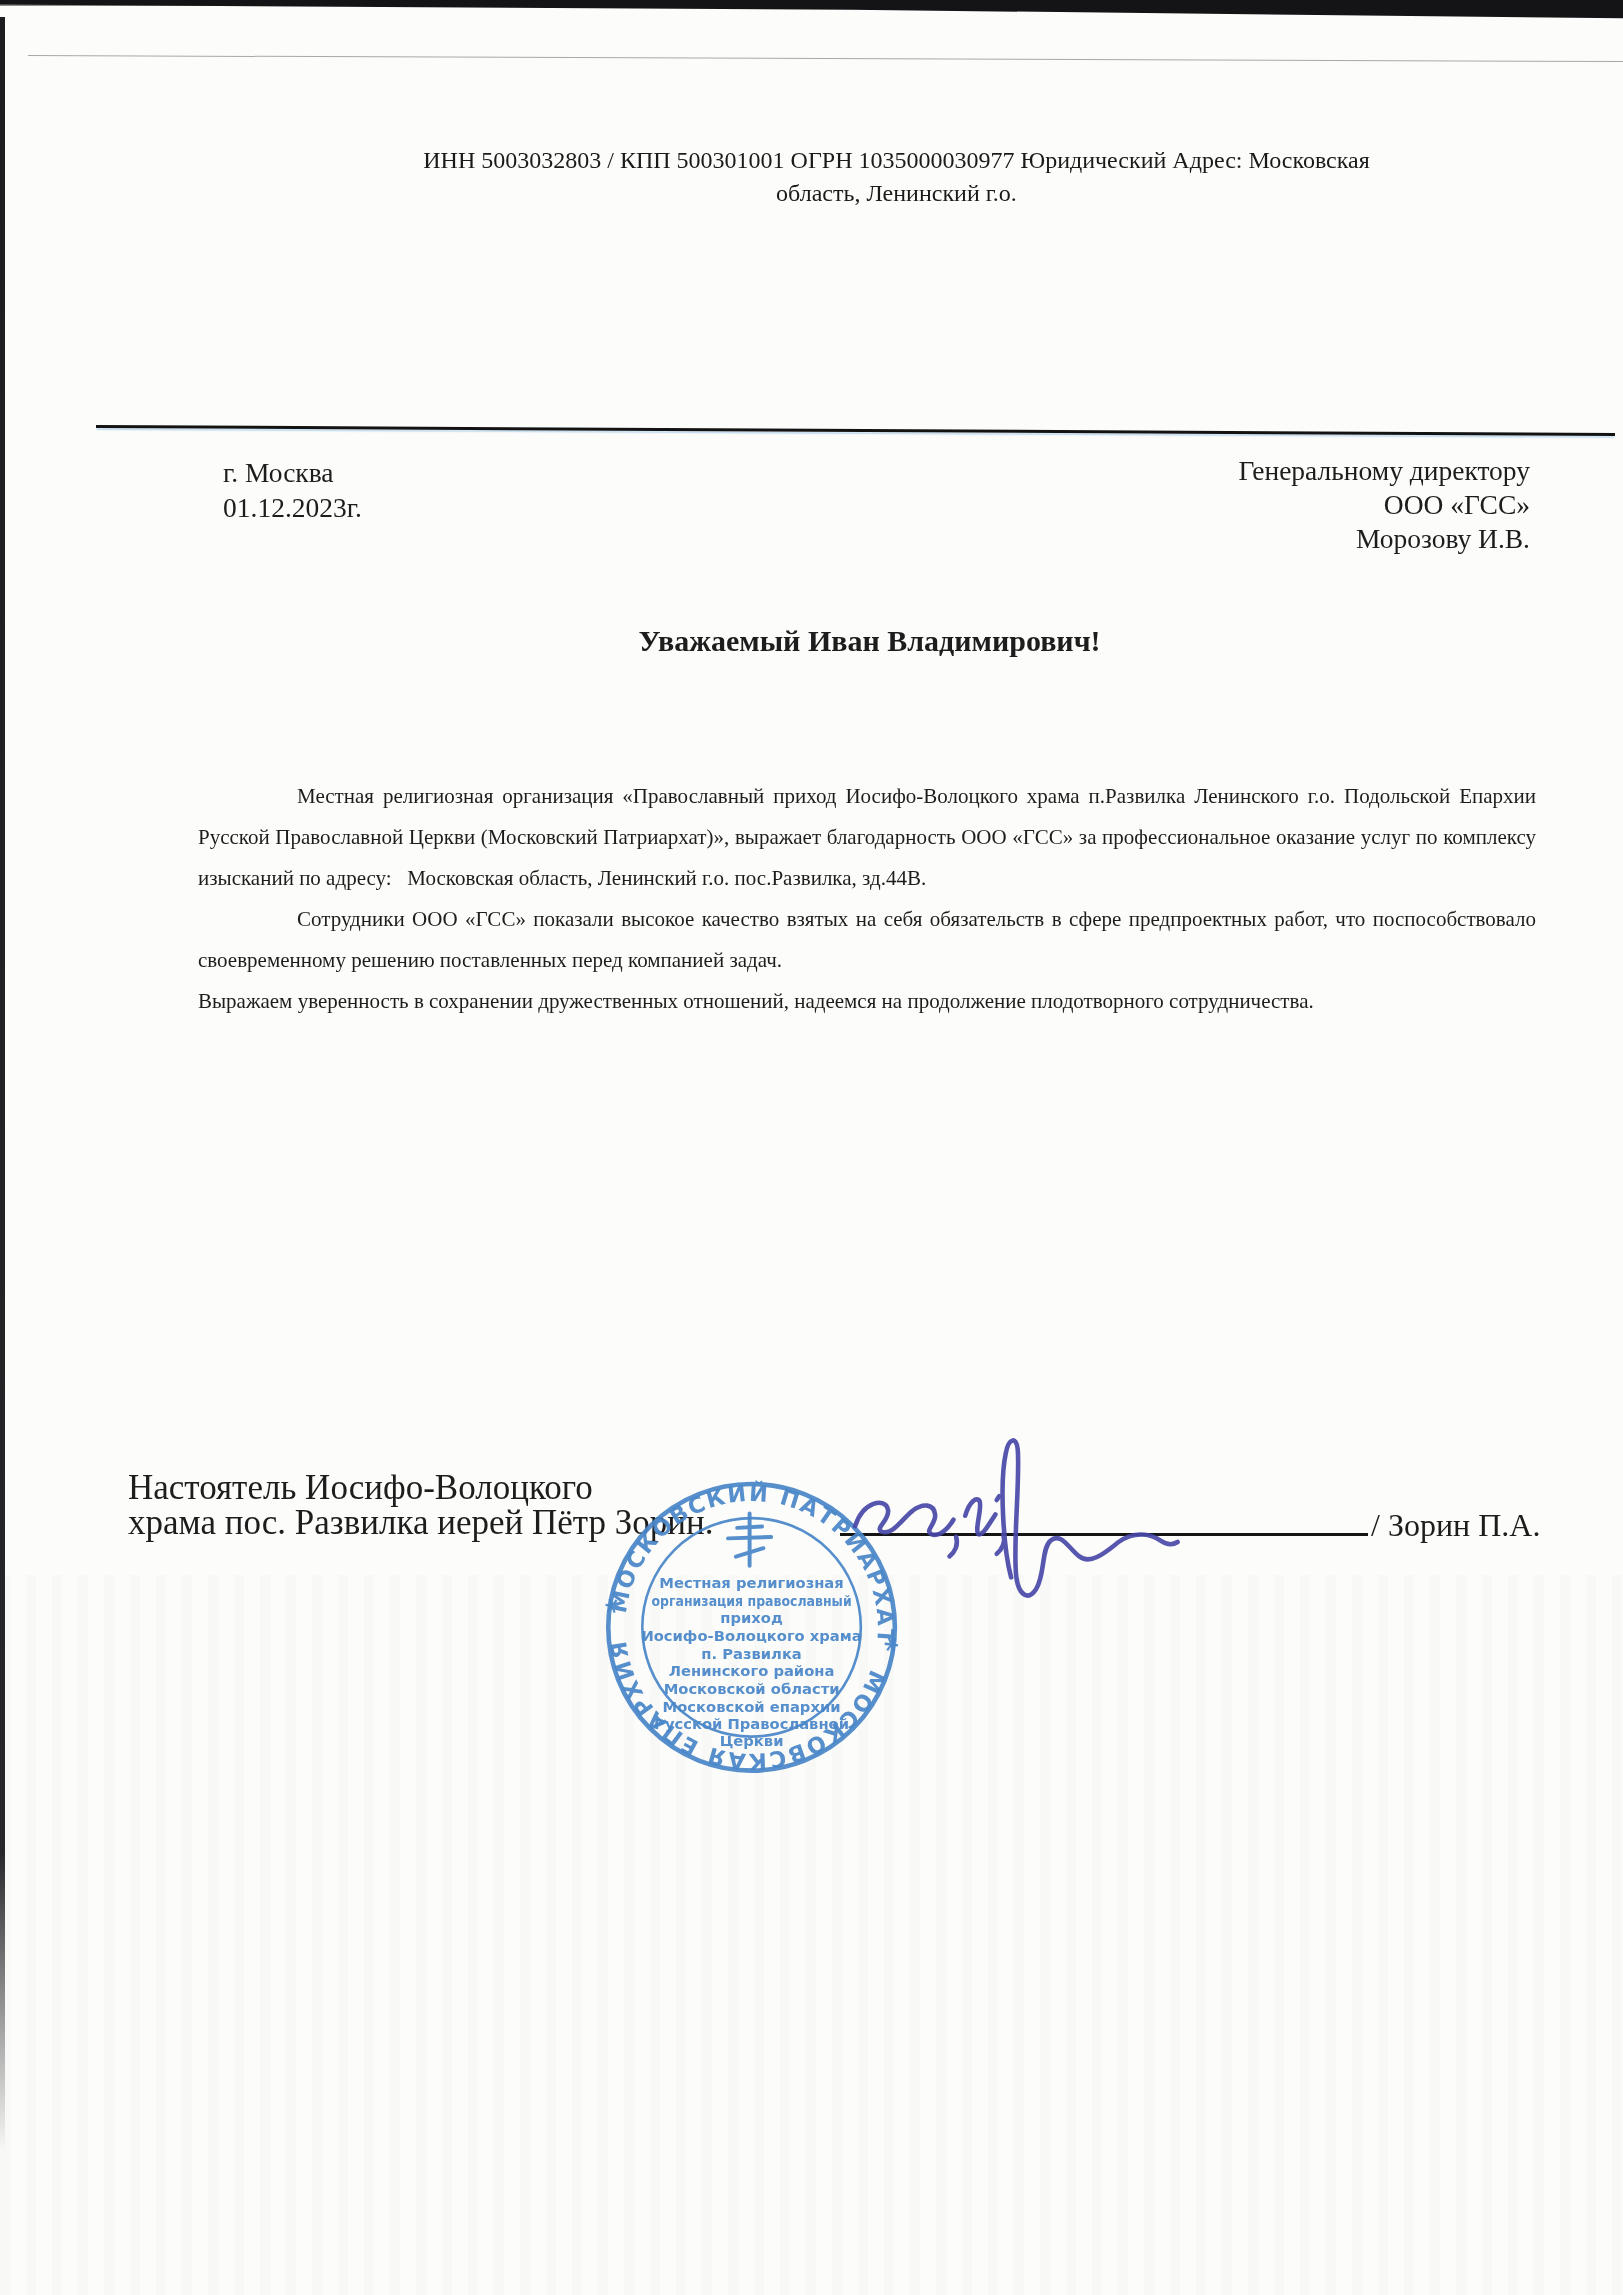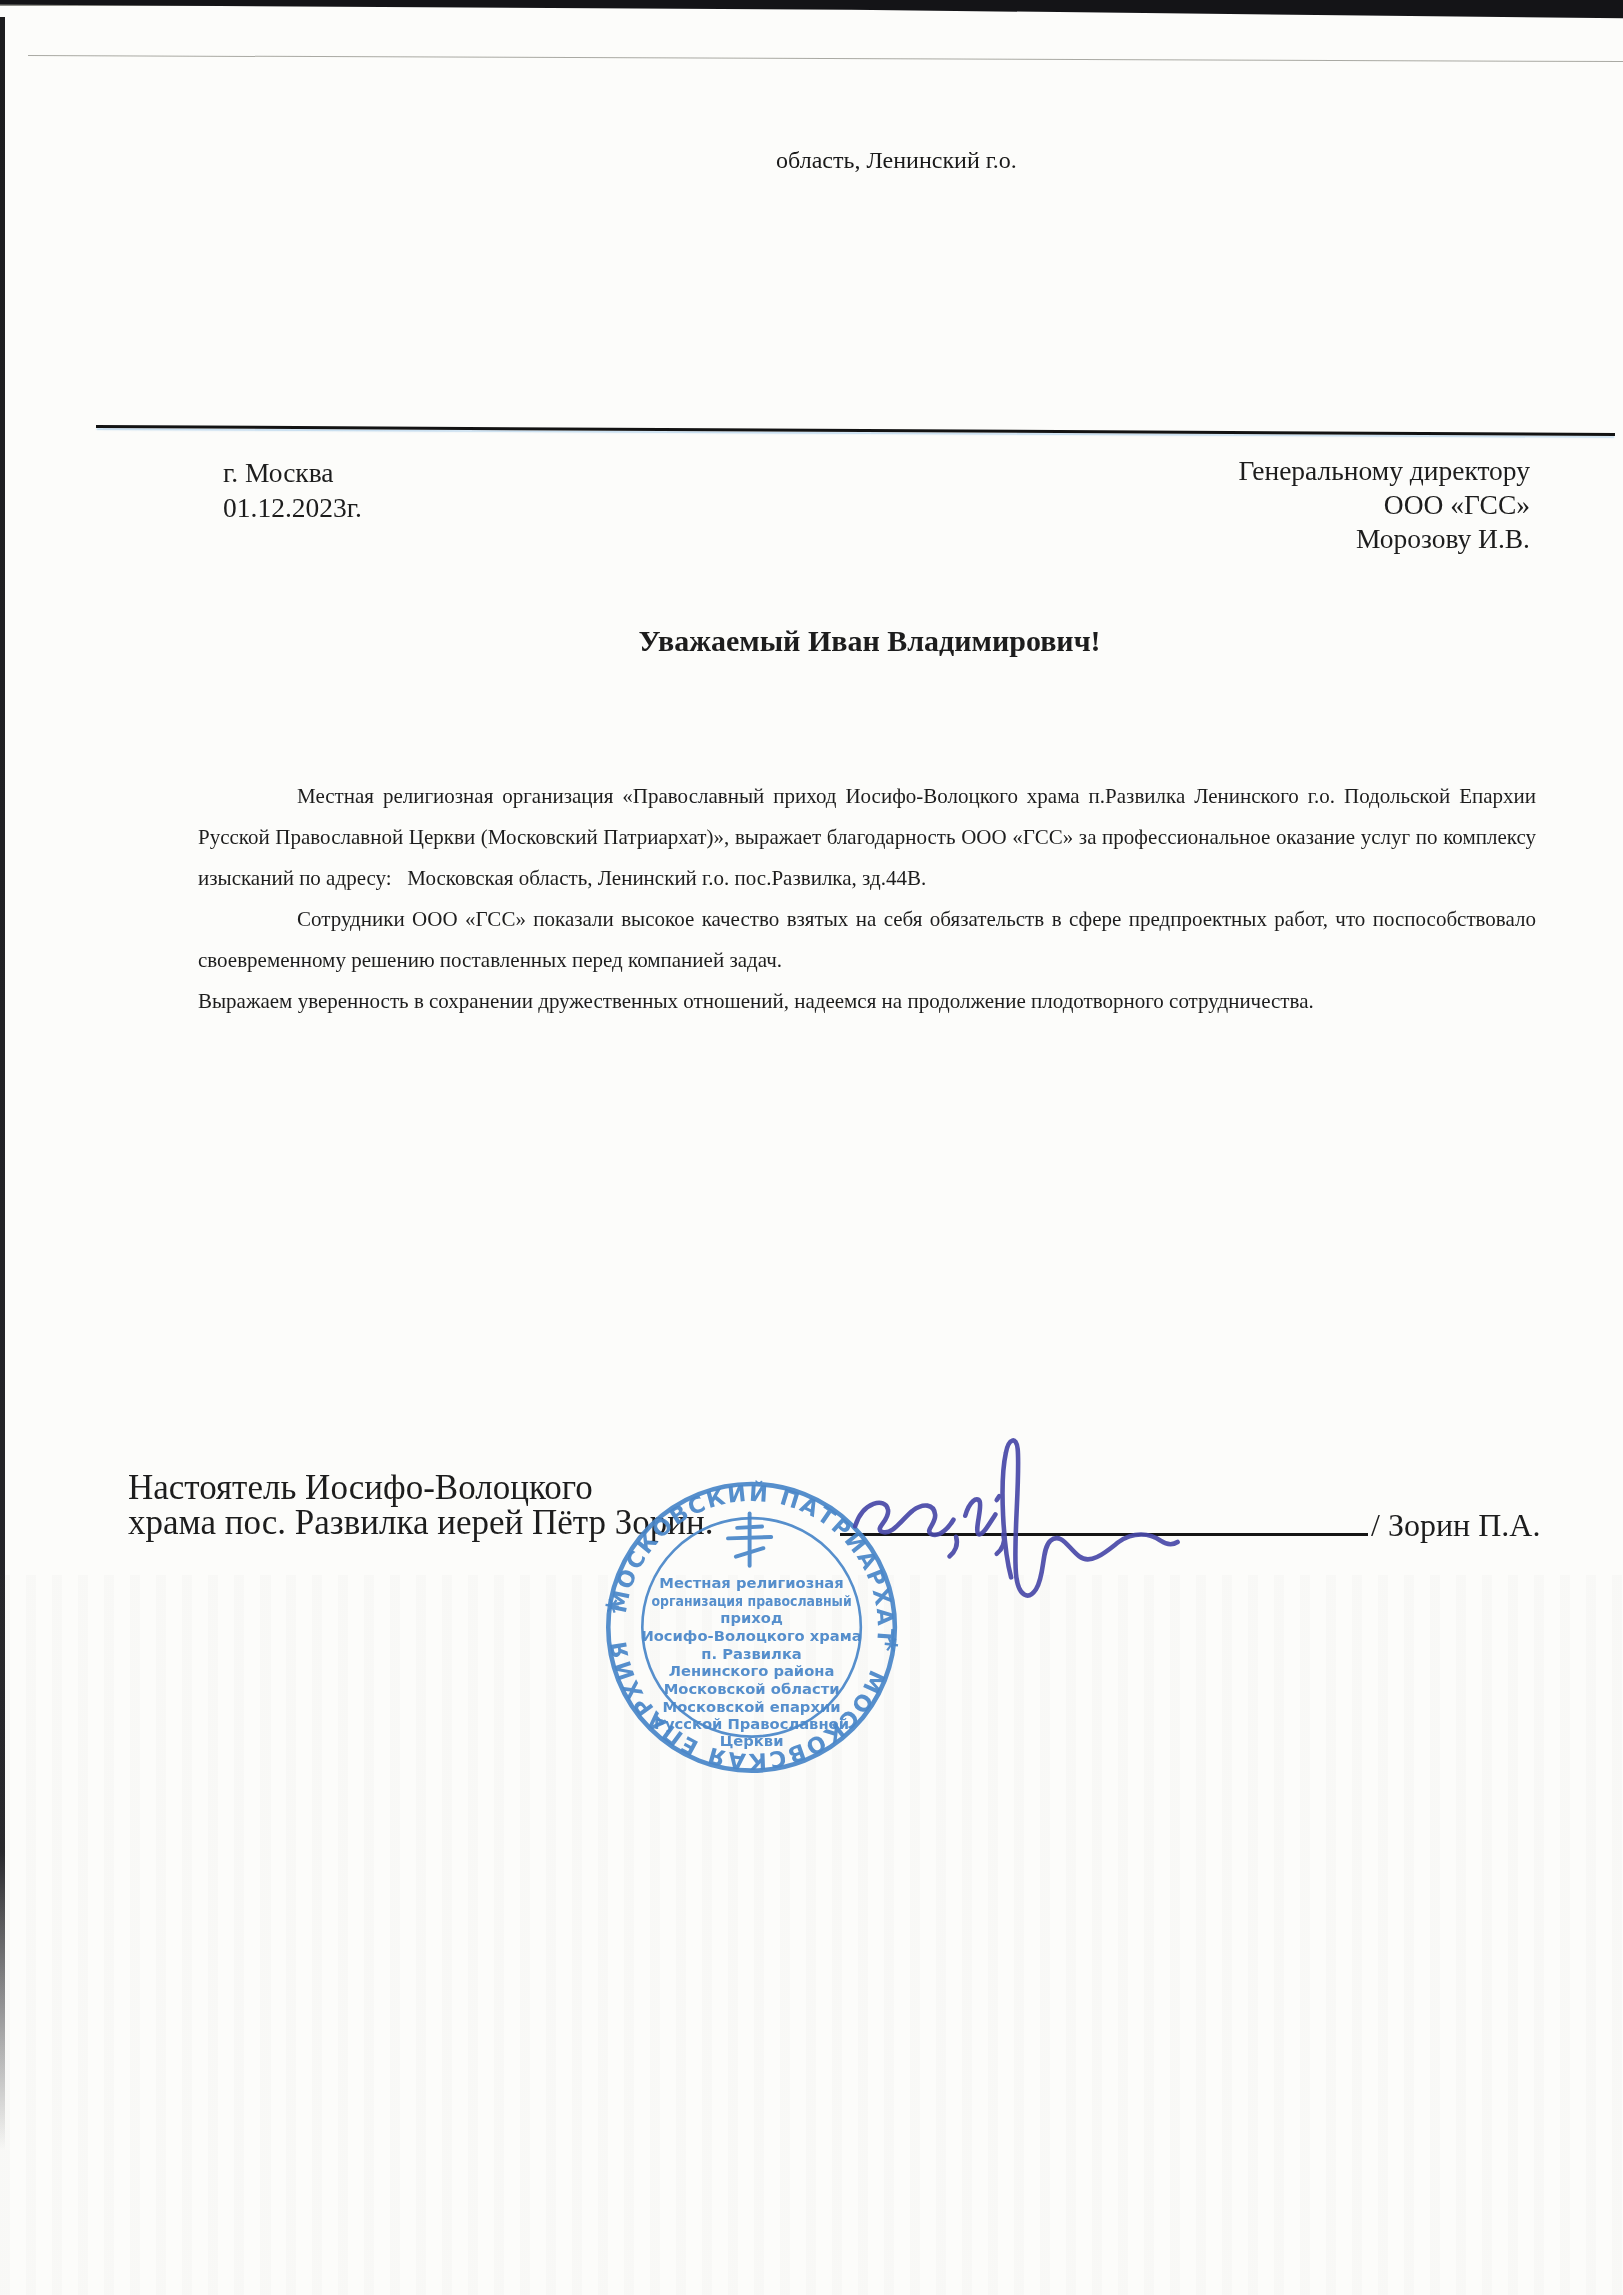--- a/index.html
+++ b/index.html
@@ -60,20 +60,21 @@
 <div class="page">
 
   <div class="scan-top-gray"></div>
   <div class="scan-top-black"></div>
   <div class="scan-left"></div>
   <div class="crease-line"></div>
   <div class="scan-noise"></div>
 
   <div class="letterhead">
     <div class="lh-details">
+      <div>ИНН 5003032803 / КПП 500301001 ОГРН 1035000030977 Юридический Адрес: Московская</div>
       <div>область, Ленинский г.о.</div>
     </div>
   </div>
   <div class="divider-rule"></div>
 
   <div class="city-date">
     <div>г. Москва</div>
     <div>01.12.2023г.</div>
   </div>
 

